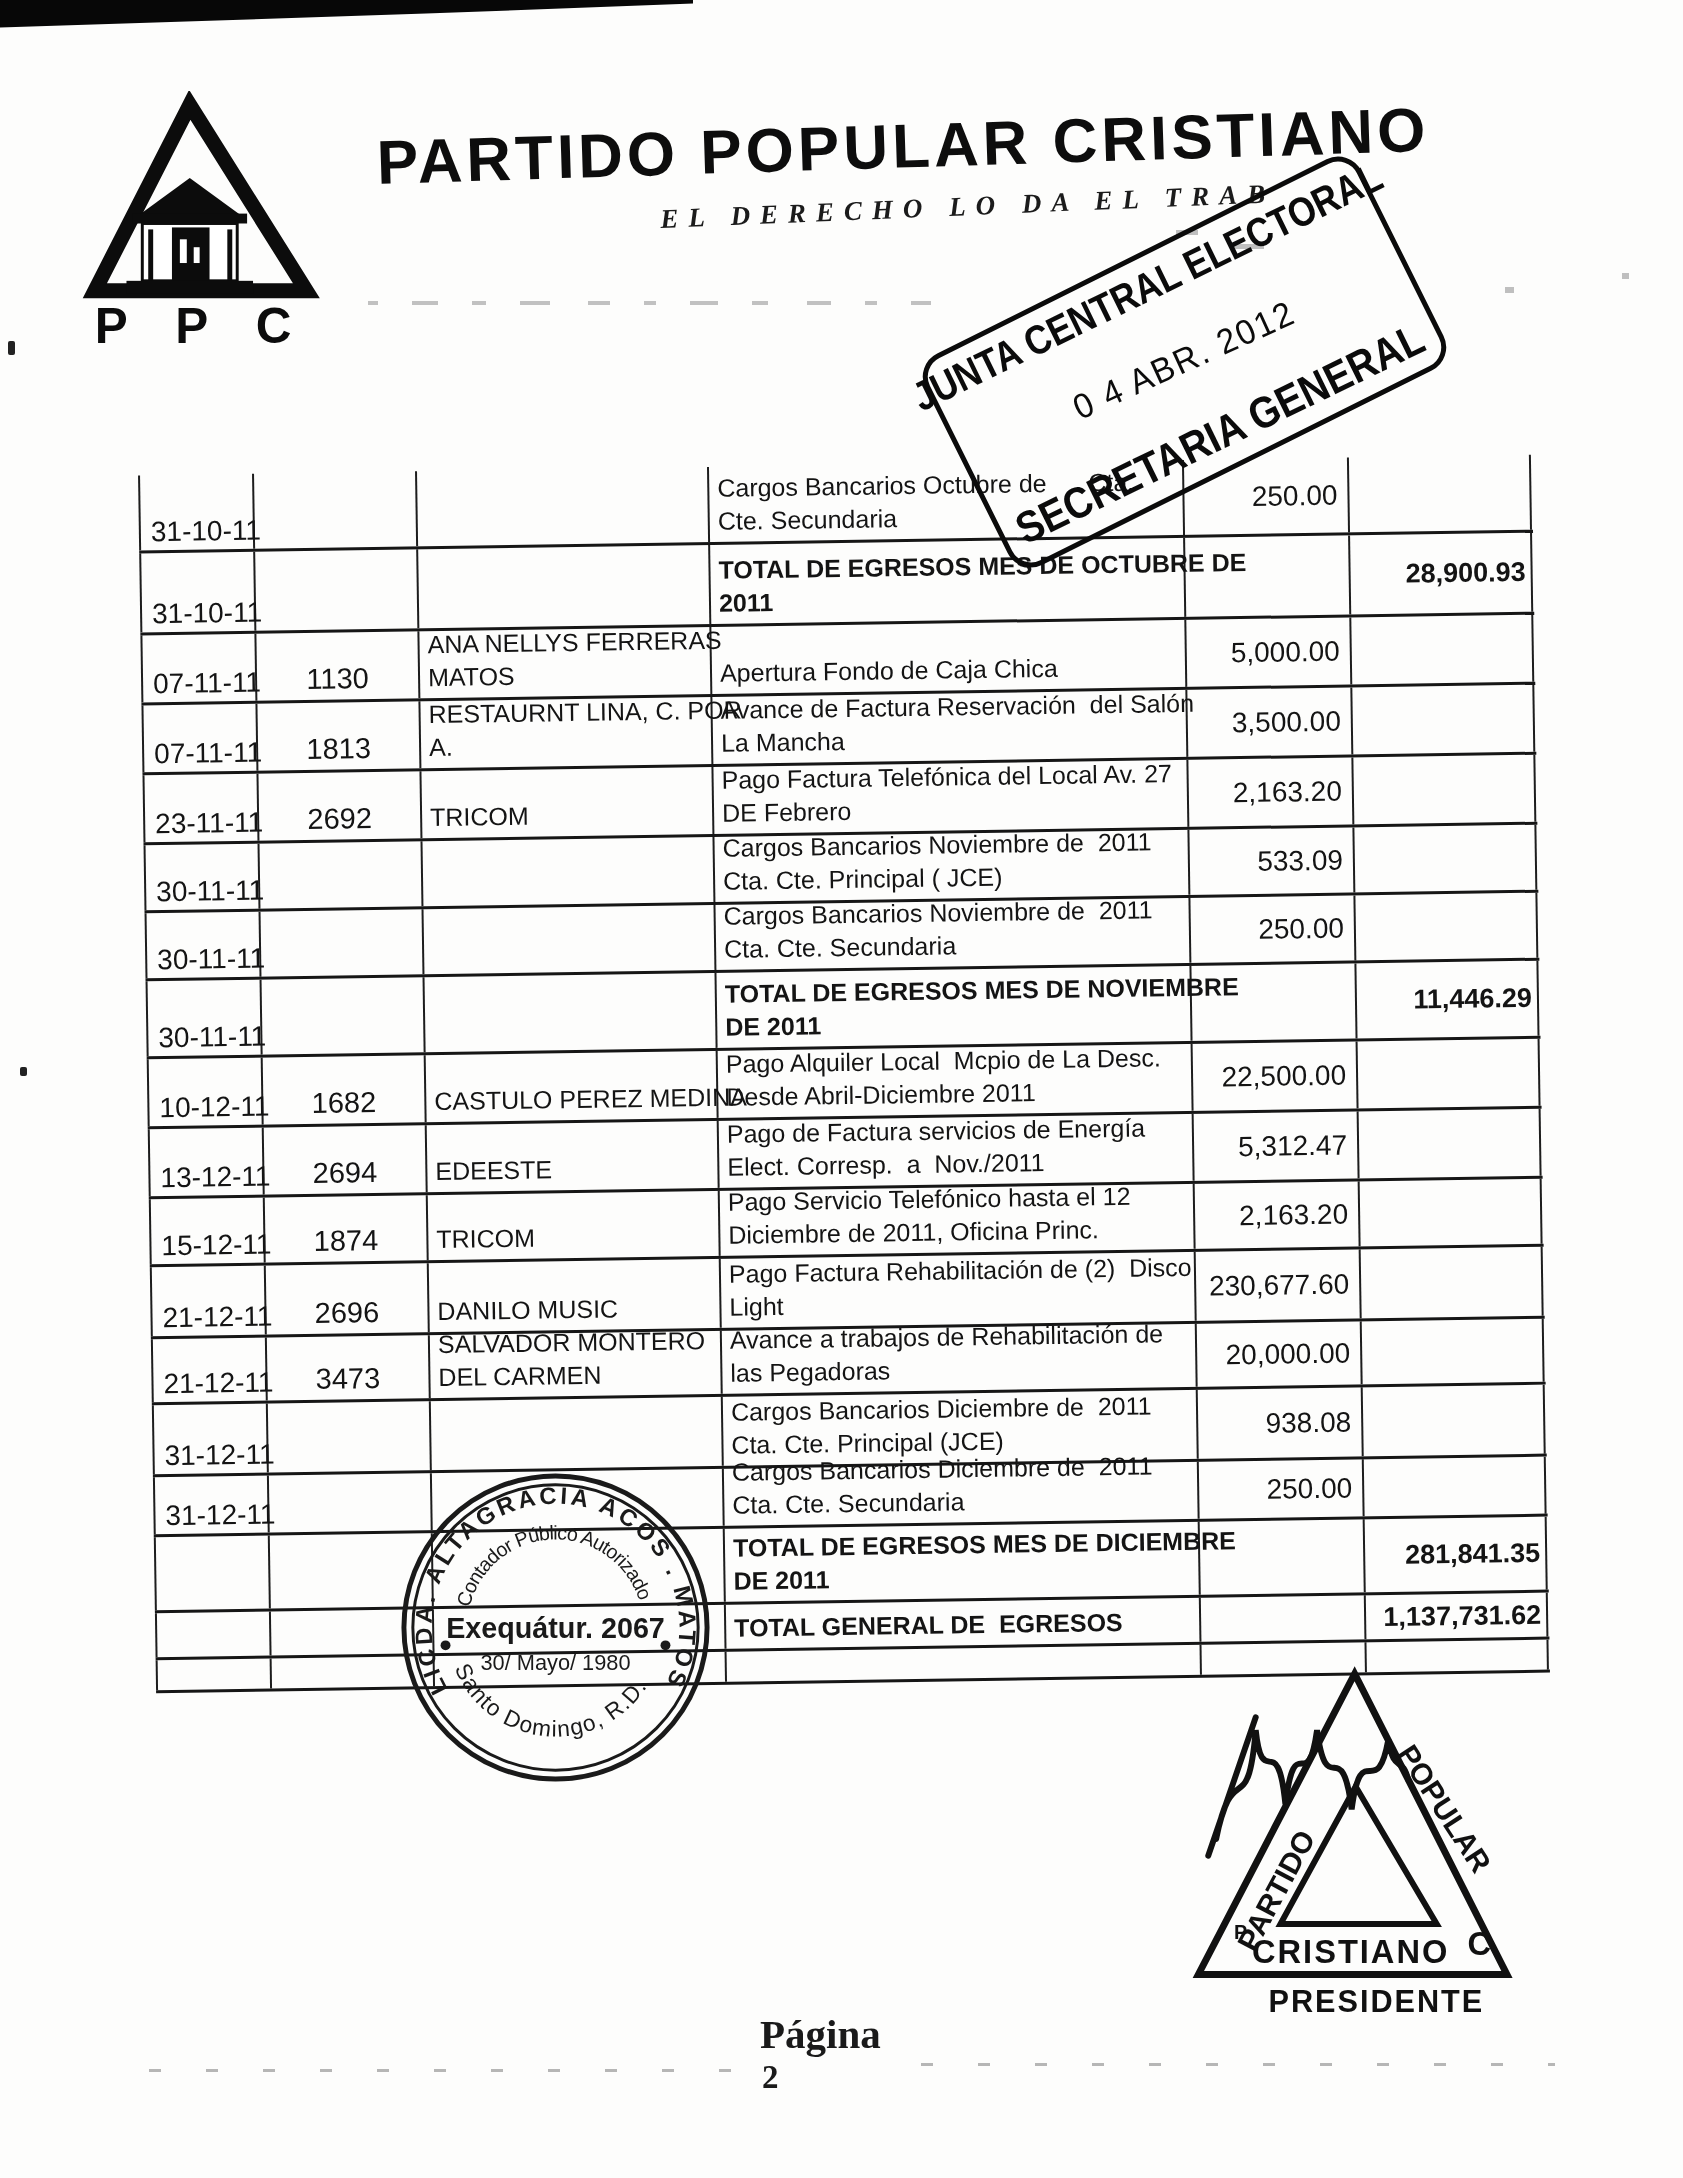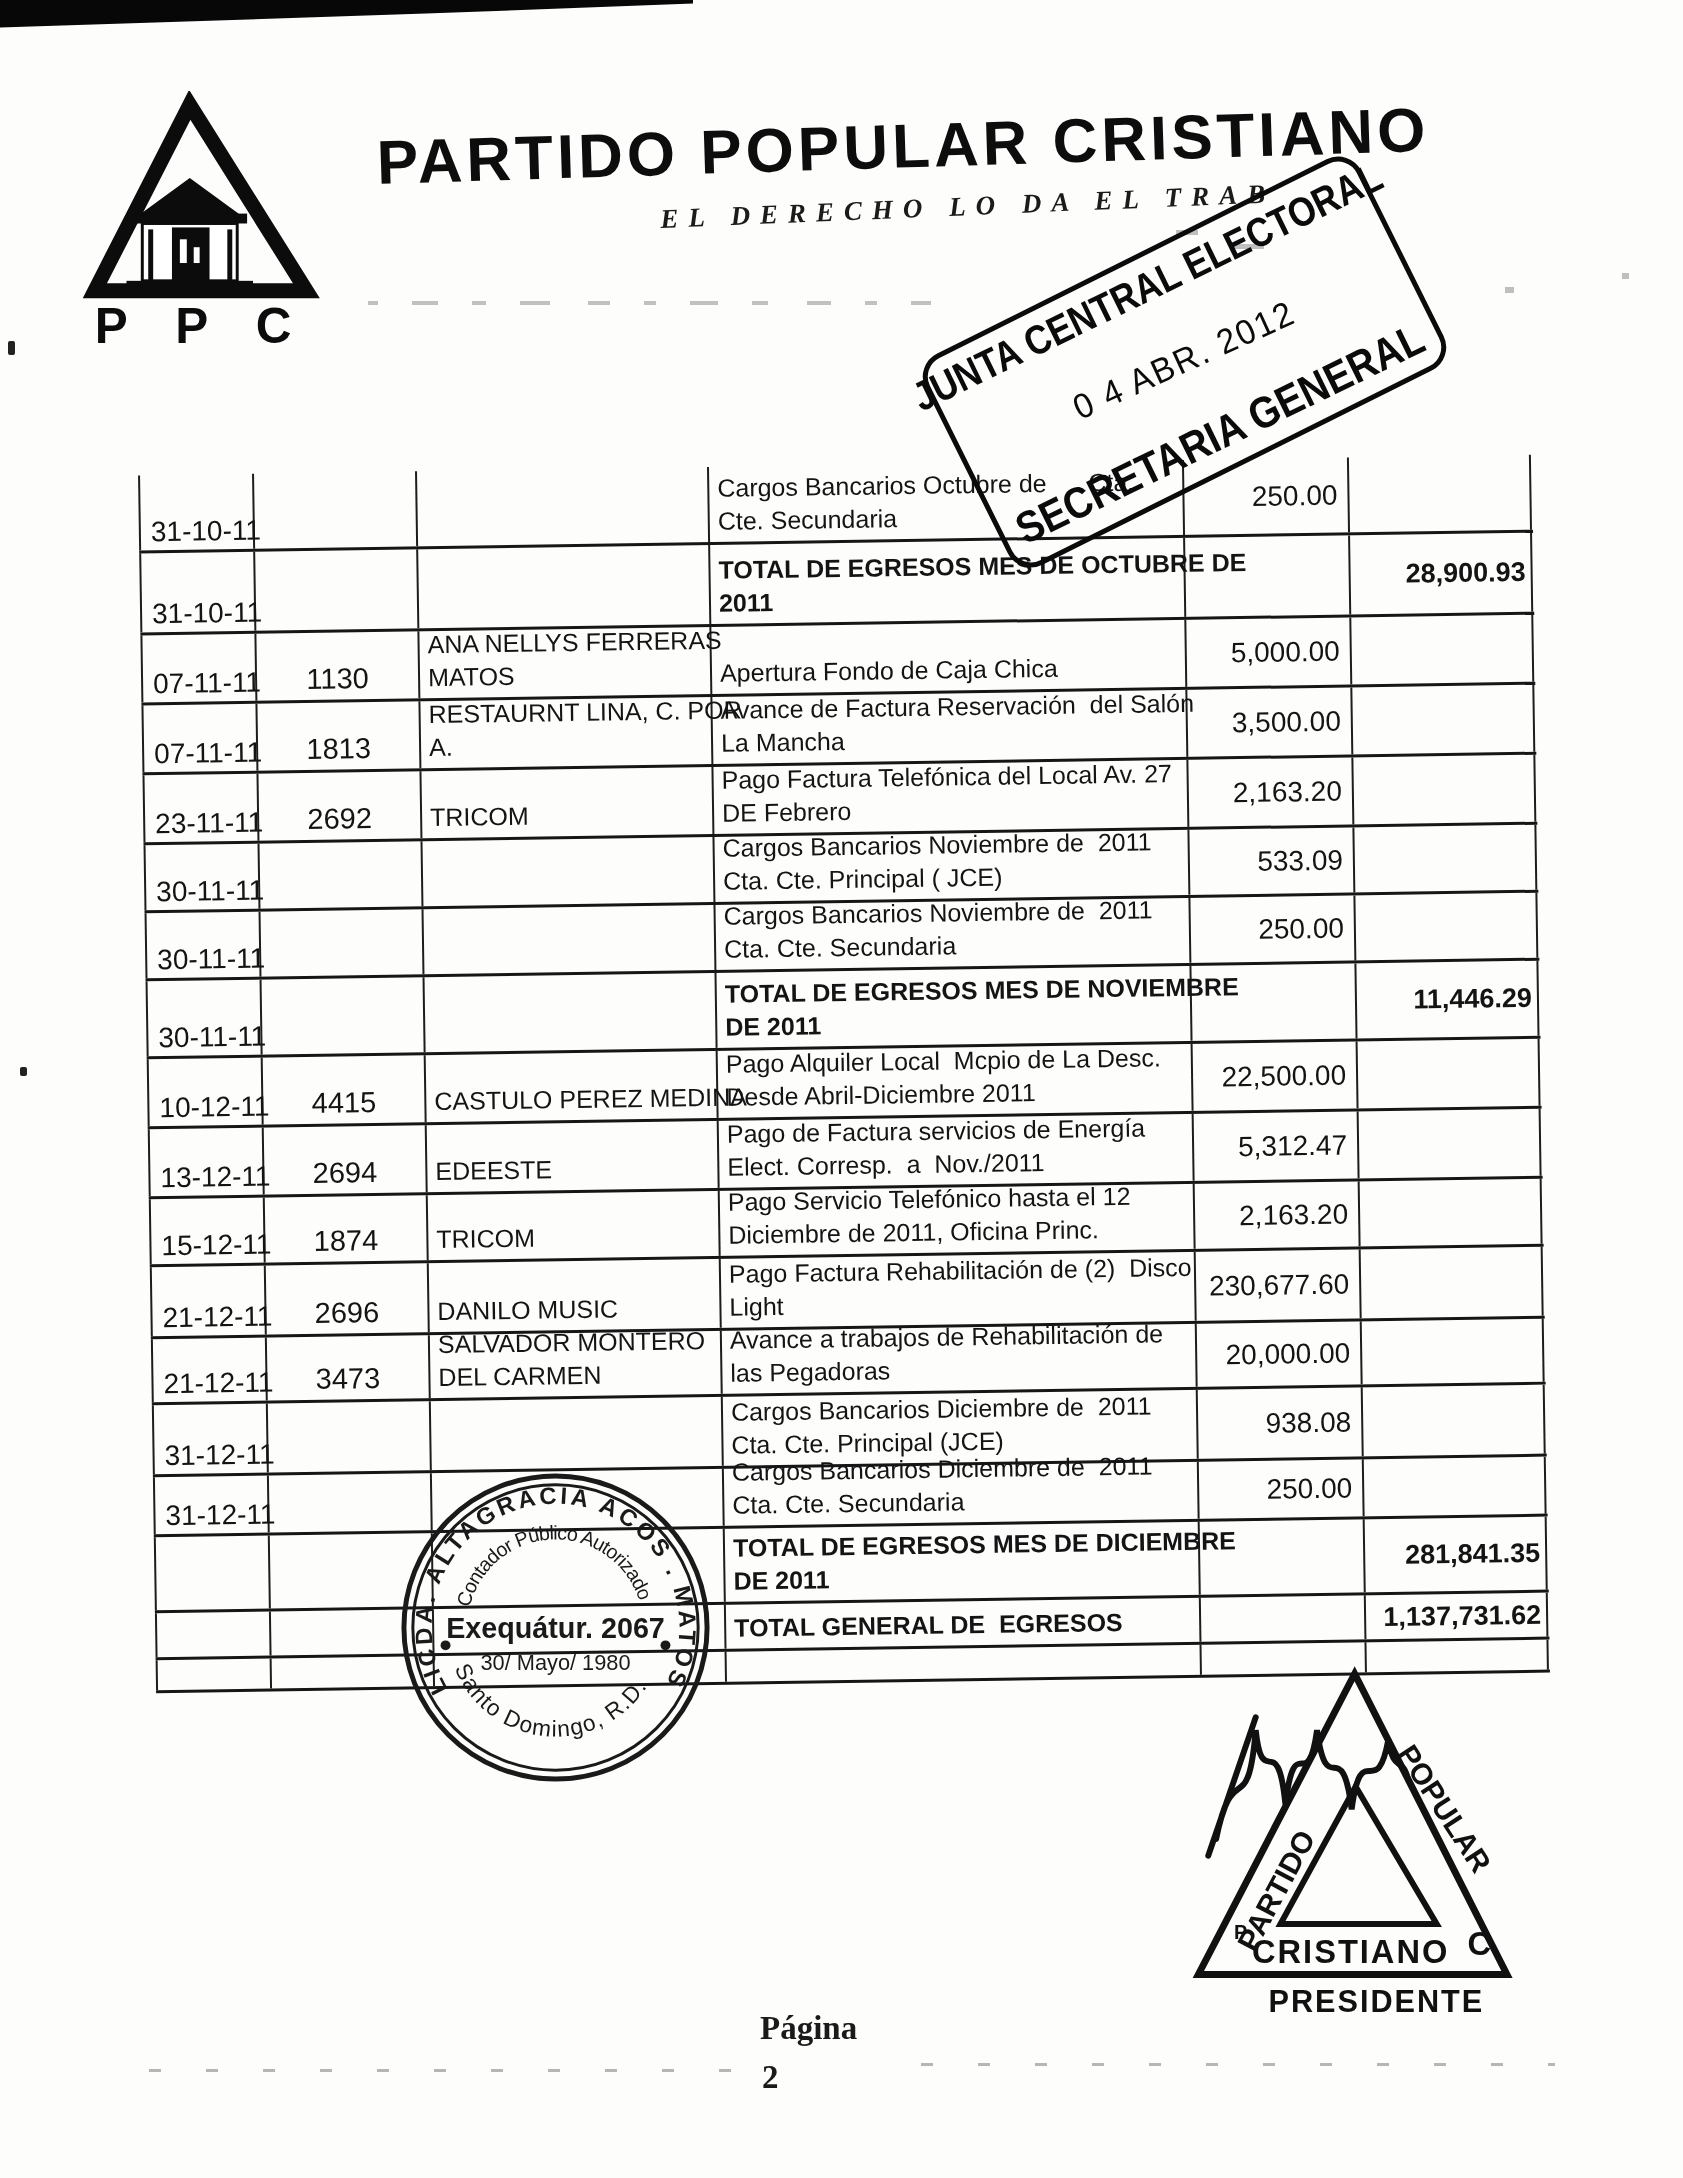--- a/index.html
+++ b/index.html
@@ -46,21 +46,21 @@
   .c-monto{width:165px;font-size:28px;justify-content:center;align-items:flex-end;padding-right:10px;}
   .c-total{width:182px;font-size:27px;justify-content:center;align-items:flex-end;padding-right:5px;}
   .total-row .c-descripcion,.total-row .c-total{font-weight:bold;}
 
   
   .acct-stamp{position:absolute;left:396px;top:1468px;z-index:30;}
   .tri-stamp{position:absolute;left:1139px;top:1636px;z-index:30;}
 
   
   .footer-label{position:absolute;left:760px;top:2010px;font-family:"Liberation Serif",serif;
-                font-weight:bold;font-size:33px;color:#1a1a1a;}
+                font-weight:bold;font-size:41px;color:#1a1a1a;}
   .footer-num{position:absolute;left:762px;top:2059px;font-family:"Liberation Serif",serif;
               font-weight:bold;font-size:33px;color:#1a1a1a;}
   .dashline{position:absolute;height:3px;opacity:.5;
             background:repeating-linear-gradient(90deg,#6f6f6f 0 12px,transparent 12px 57px);}
 </style>
 </head>
 <body>
 
 <div id="page">
 
@@ -172,21 +172,21 @@
         <div class="tcell c-fecha"><span>30-11-11</span></div>
         <div class="tcell c-cheque"></div>
         <div class="tcell c-beneficiario"></div>
         <div class="tcell c-descripcion"><span>TOTAL DE EGRESOS MES DE NOVIEMBRE
 DE 2011</span></div>
         <div class="tcell c-monto"></div>
         <div class="tcell c-total"><span>11,446.29</span></div>
       </div>
       <div class="trow" style="height: 67px;">
         <div class="tcell c-fecha"><span>10-12-11</span></div>
-        <div class="tcell c-cheque"><span>4415</span></div>
+        <div class="tcell c-cheque"><span>1682</span></div>
         <div class="tcell c-beneficiario"><span>CASTULO PEREZ MEDINA</span></div>
         <div class="tcell c-descripcion"><span>Pago Alquiler Local  Mcpio de La Desc.
 Desde Abril-Diciembre 2011</span></div>
         <div class="tcell c-monto"><span>22,500.00</span></div>
         <div class="tcell c-total"></div>
       </div>
       <div class="trow" style="height: 67px;">
         <div class="tcell c-fecha"><span>13-12-11</span></div>
         <div class="tcell c-cheque"><span>2694</span></div>
         <div class="tcell c-beneficiario"><span>EDEESTE</span></div>

